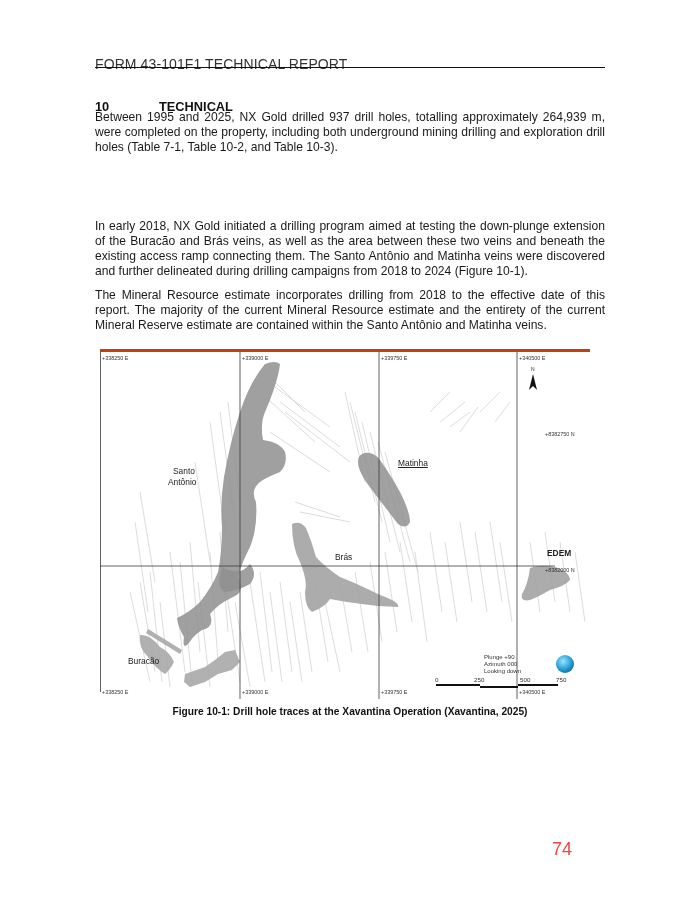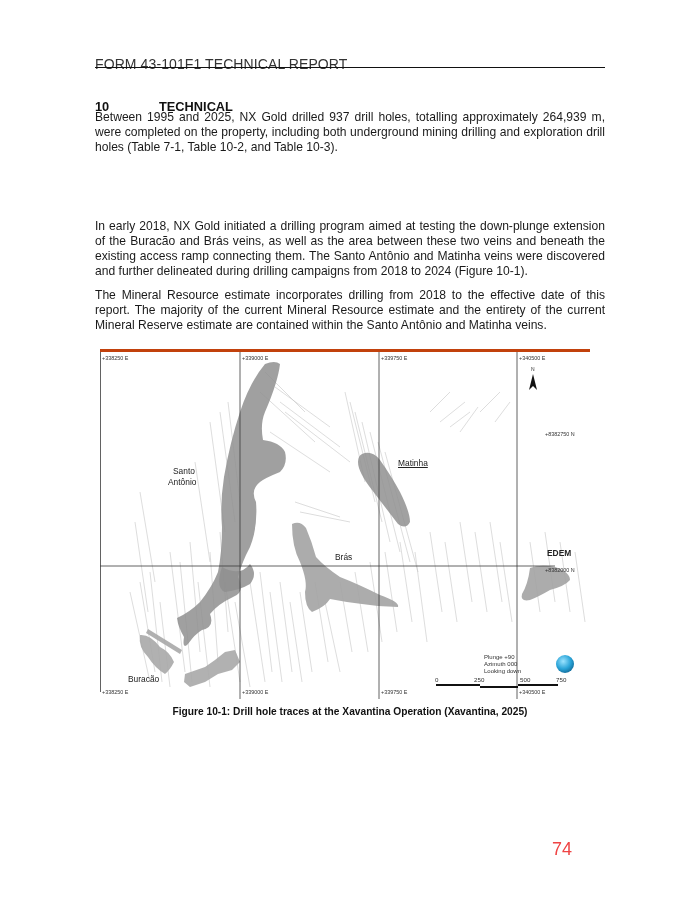--- a/index.html
+++ b/index.html
@@ -163,21 +163,21 @@
     <div class="coord" style="left:445px;top:79px;">+8382750 N</div>
     <div class="coord" style="left:445px;top:215px;">+8382000 N</div>
 
     <div class="coord" style="left:431px;top:14px;font-size:5px;">N</div>
 
     <div class="lbl" style="left:73px;top:114px;">Santo</div>
     <div class="lbl" style="left:68px;top:125px;">Antônio</div>
     <div class="lbl" style="left:298px;top:106px;text-decoration:underline;">Matinha</div>
     <div class="lbl" style="left:223px;top:200px;margin-left:12px;">Brás</div>
     <div class="lbl" style="left:447px;top:196px;font-weight:bold;">EDEM</div>
-    <div class="lbl" style="left:12px;top:322px;padding-left:16px;">Buracão</div>
+    <div class="lbl" style="left:12px;top:304px;padding-left:16px;">Buracão</div>
 
     <div class="view" style="left:384px;top:302px;">
       <div>Plunge +90</div>
       <div>Azimuth 000</div>
       <div>Looking down</div>
     </div>
 
     <div class="scale-lbl" style="left:335px;top:324px;">0</div>
     <div class="scale-lbl" style="left:374px;top:324px;">250</div>
     <div class="scale-lbl" style="left:420px;top:324px;">500</div>

